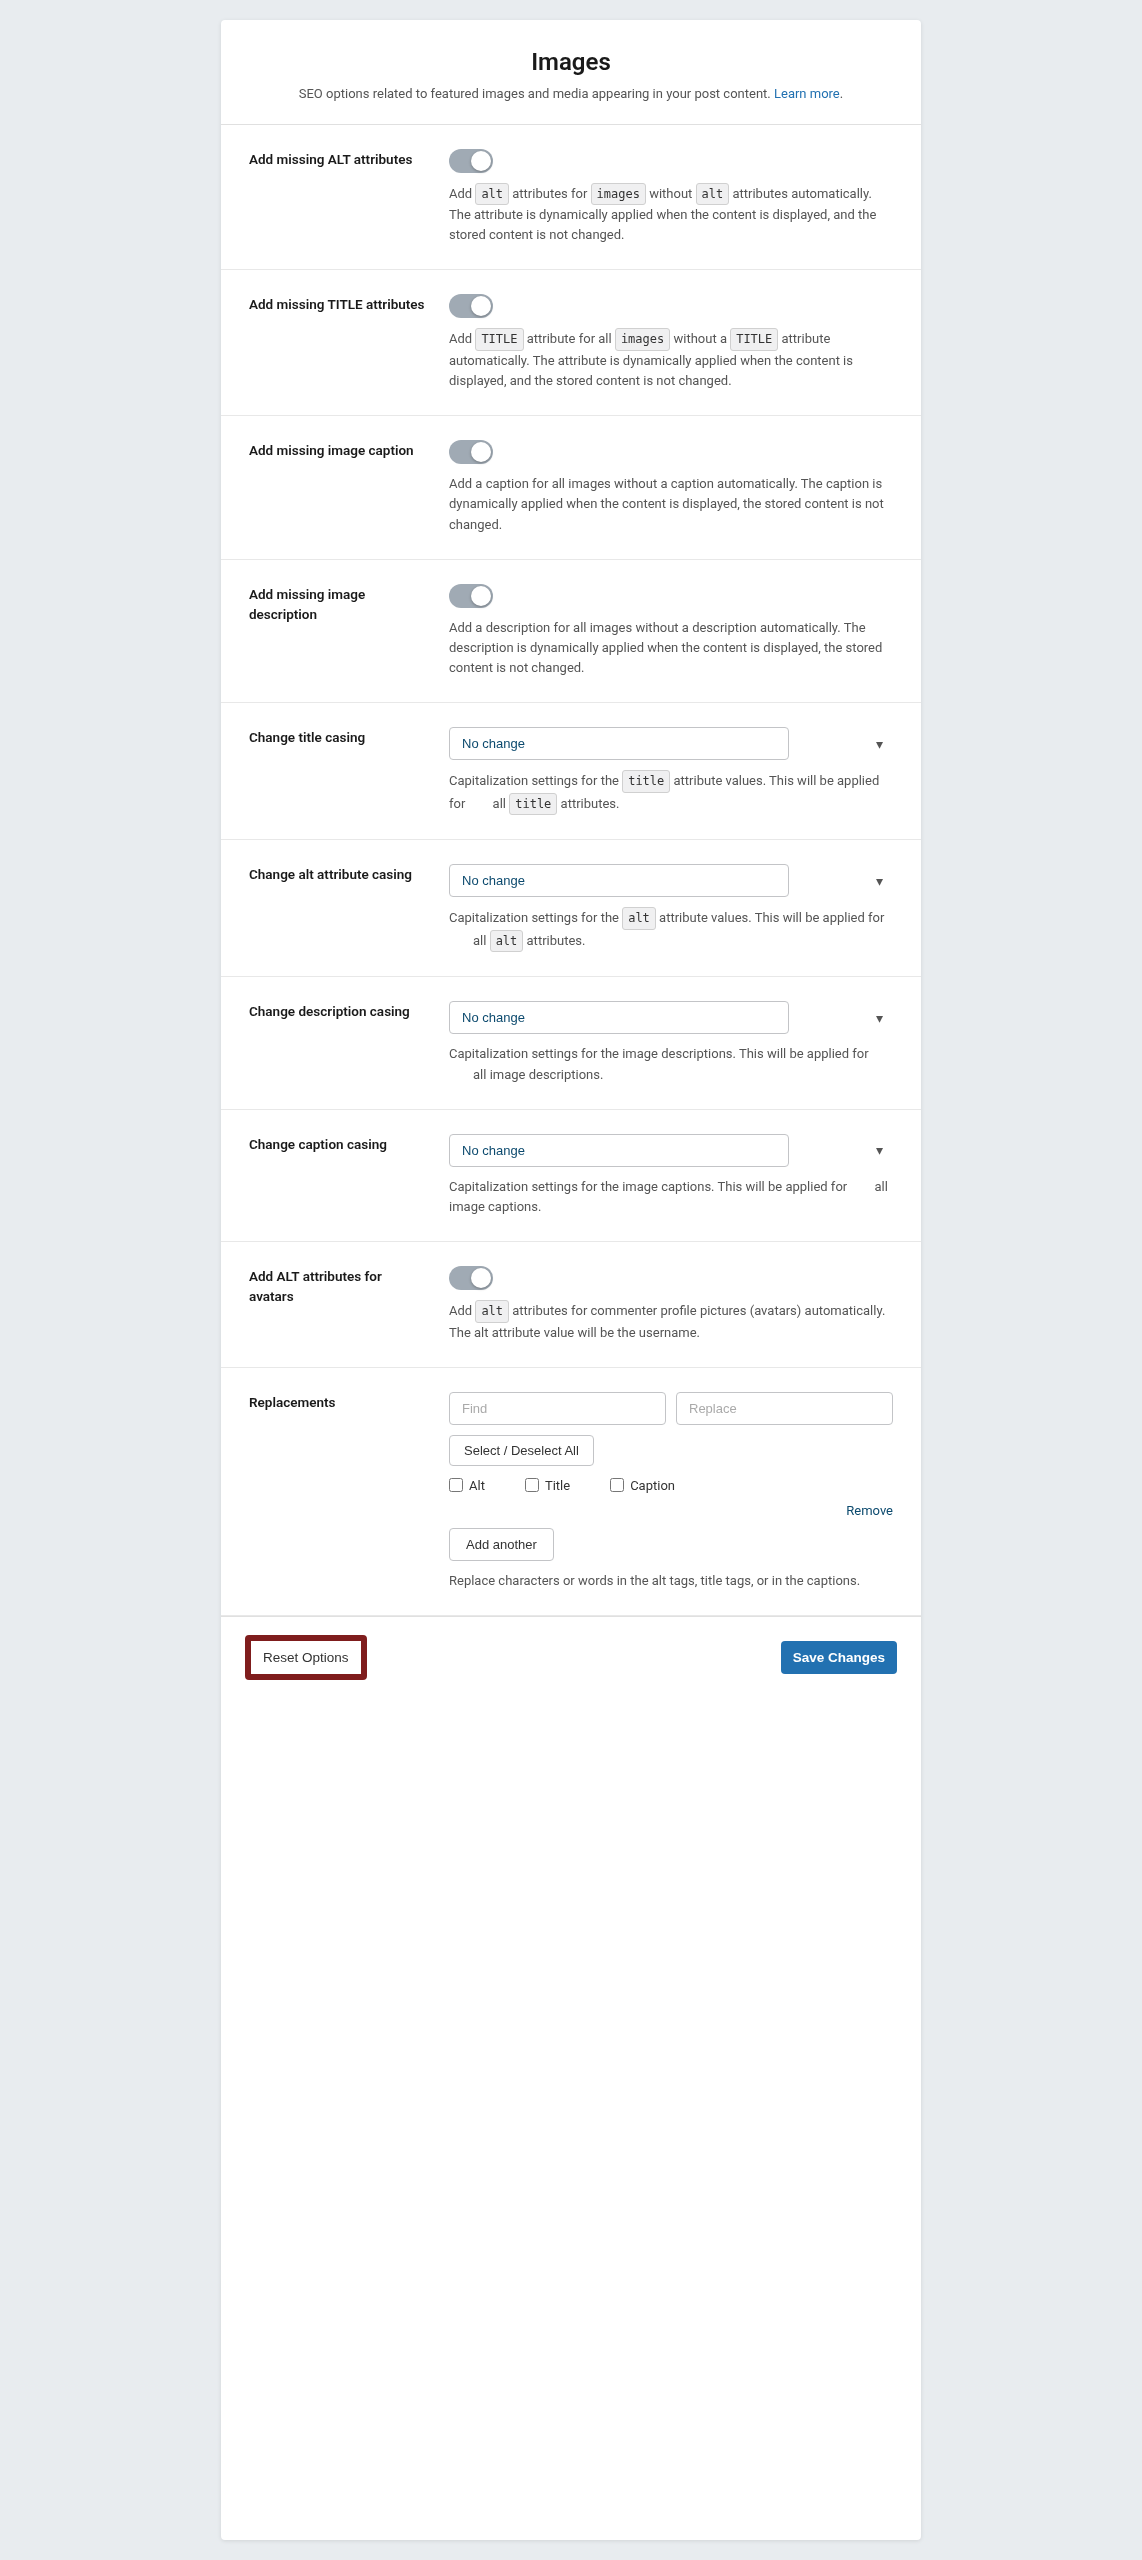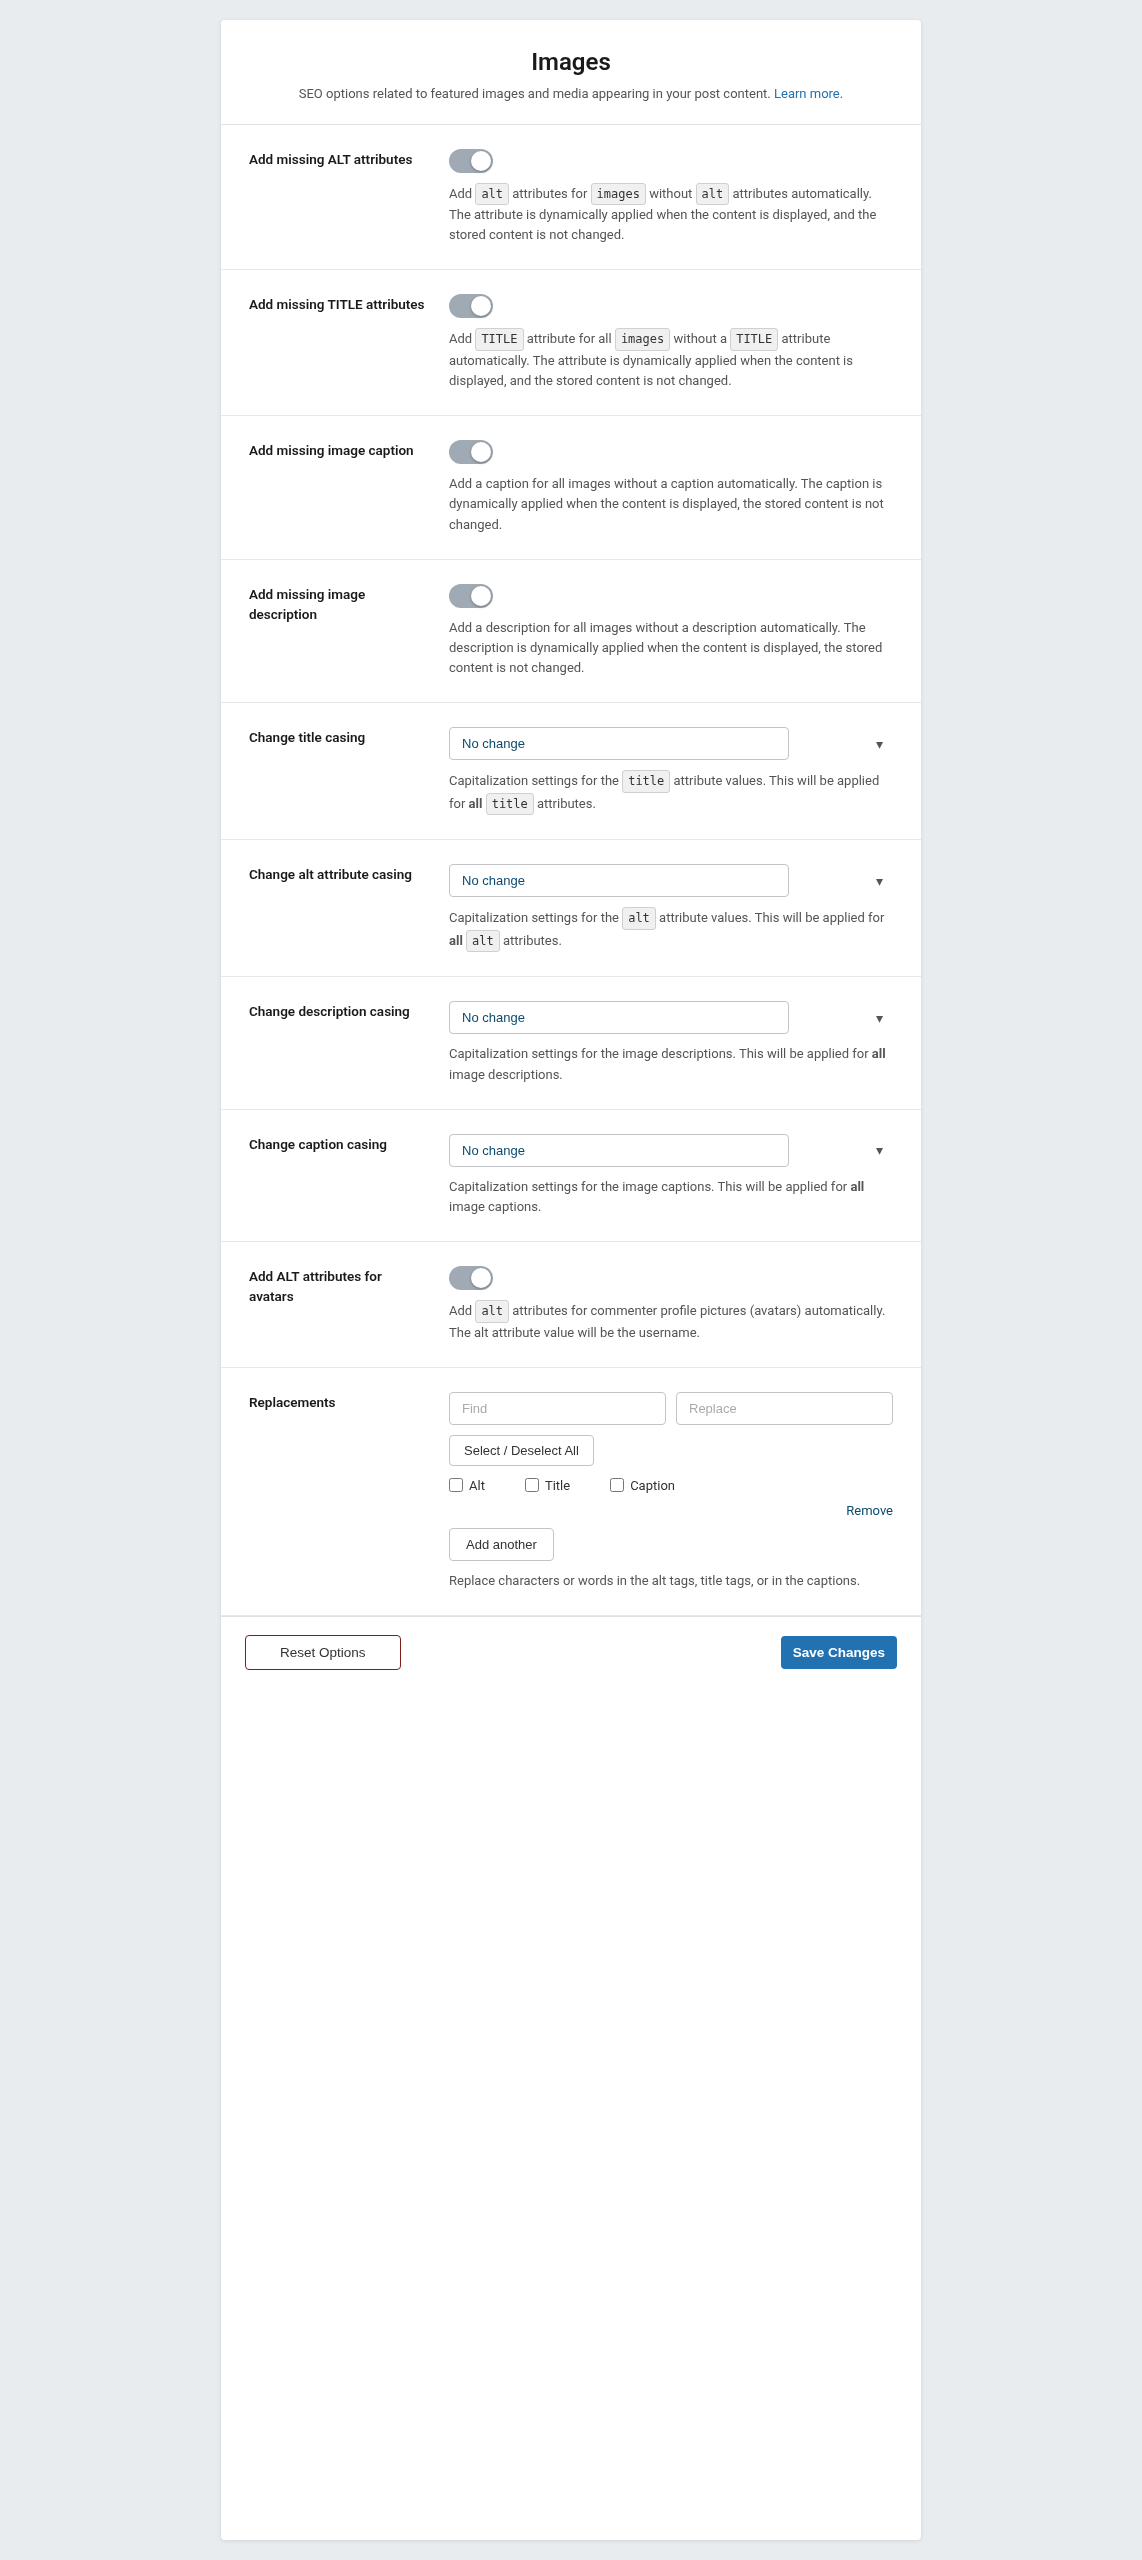--- a/index.html
+++ b/index.html
@@ -206,39 +206,39 @@
     
     .footer-bar {
       display: flex;
       justify-content: space-between;
       align-items: center;
       padding: 18px 24px;
       background: #fff;
       border-top: 1px solid #e0e0e0;
     }
     .reset-btn {
-      padding: 9px 34px;
-      border: 1px solid #7f1d1d;
+      padding: 9px 12px;
+      border: 6px solid #7f1d1d;
       border-radius: 4px;
       background: #fff;
       font-size: 13.5px;
       color: #333;
       cursor: pointer;
     }
     .save-btn {
       padding: 9px 12px;
       border: none;
       border-radius: 4px;
       background: #2271b1;
       color: #fff;
       font-size: 13.5px;
       font-weight: 600;
       cursor: pointer;
     }
-    strong { font-weight: 700; }
+    strong { font-weight: 400; margin-left: 24px; }
   </style>
 </head>
 <body>
 
 <div class="page-wrapper">
   <div class="page-header">
     <h1 class="page-title">Images</h1>
     <p class="page-subtitle">
       <span>SEO options related to featured images and media appearing in your post content.</span>
       <a href="#">Learn more</a>.

